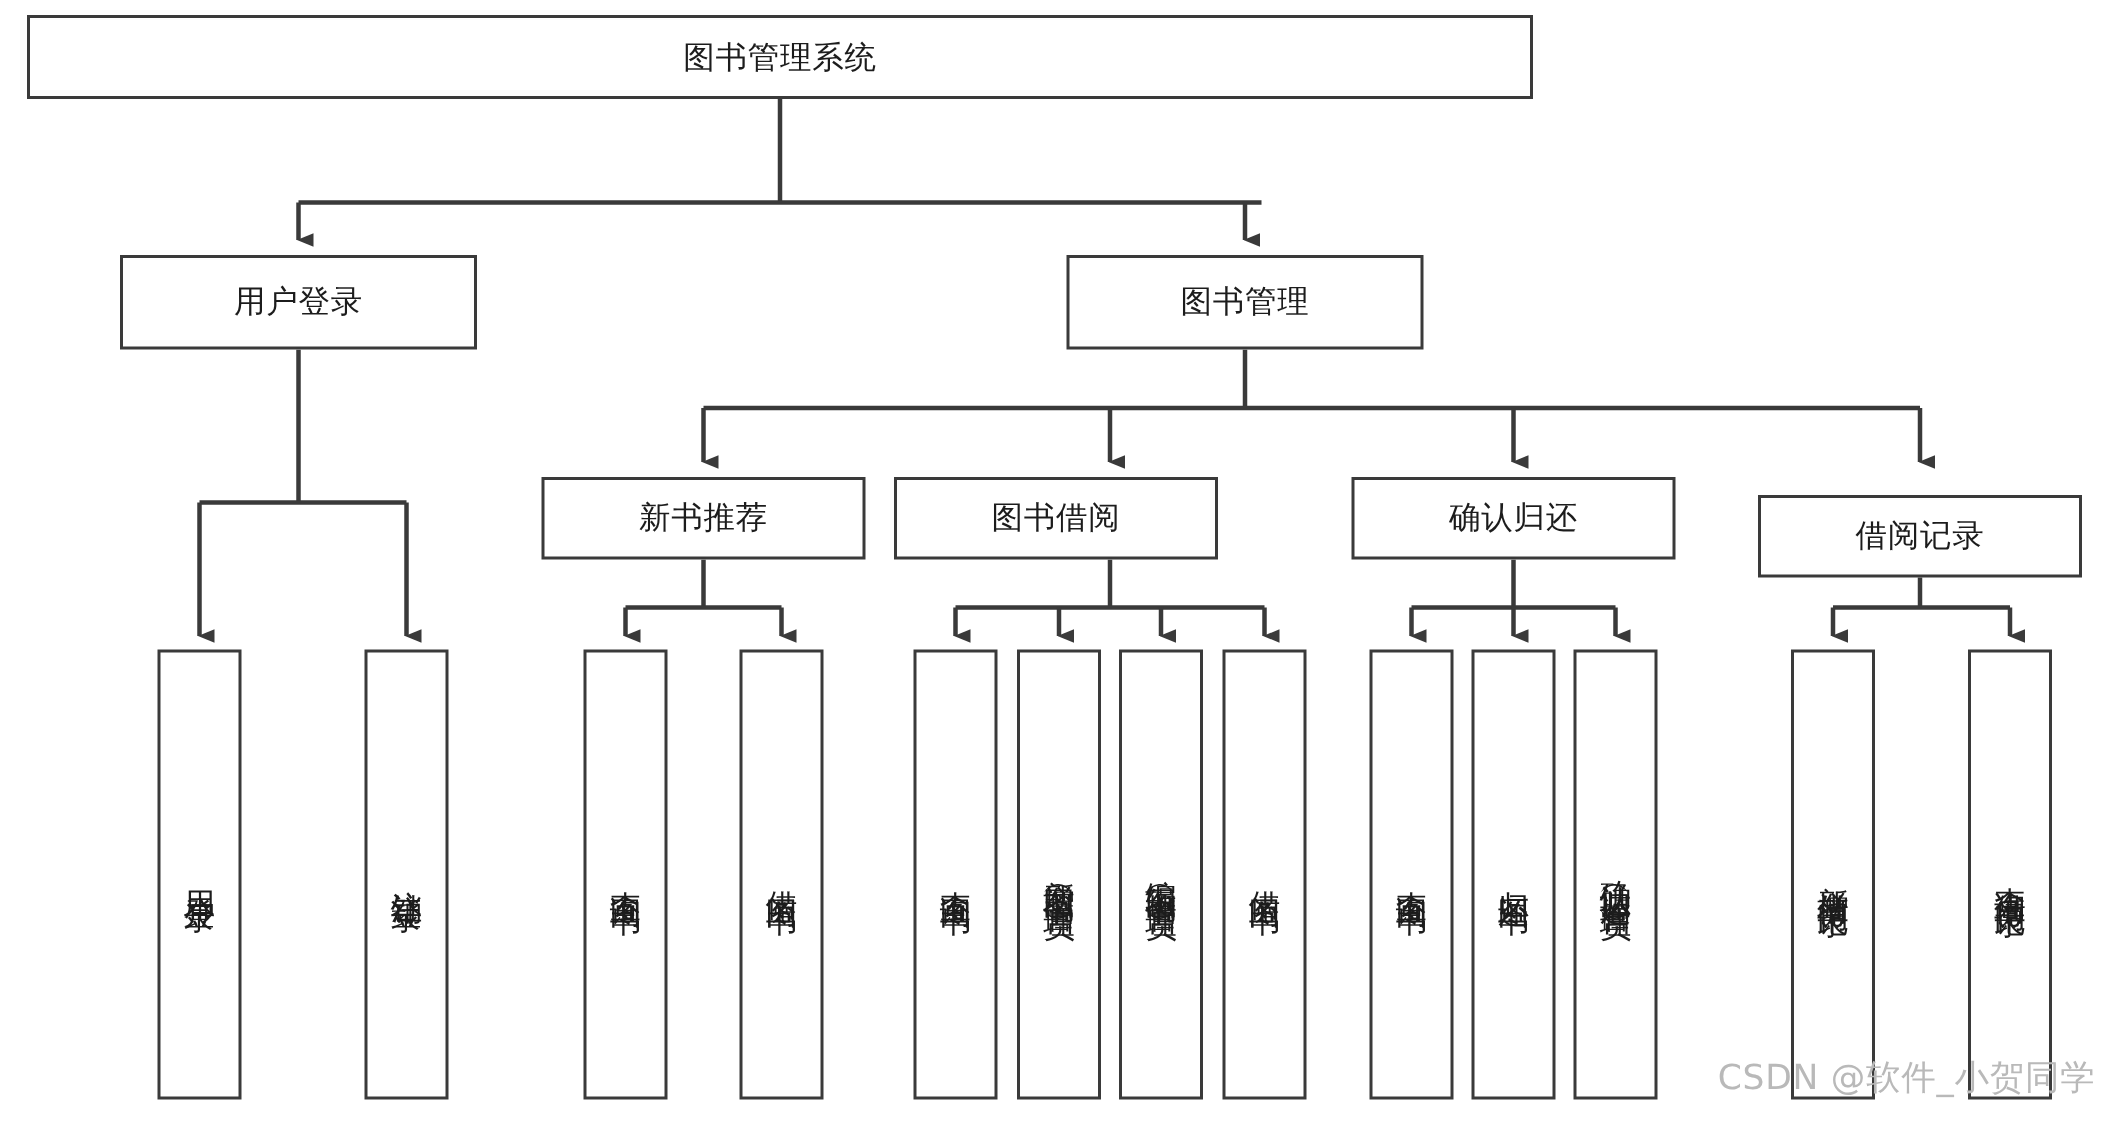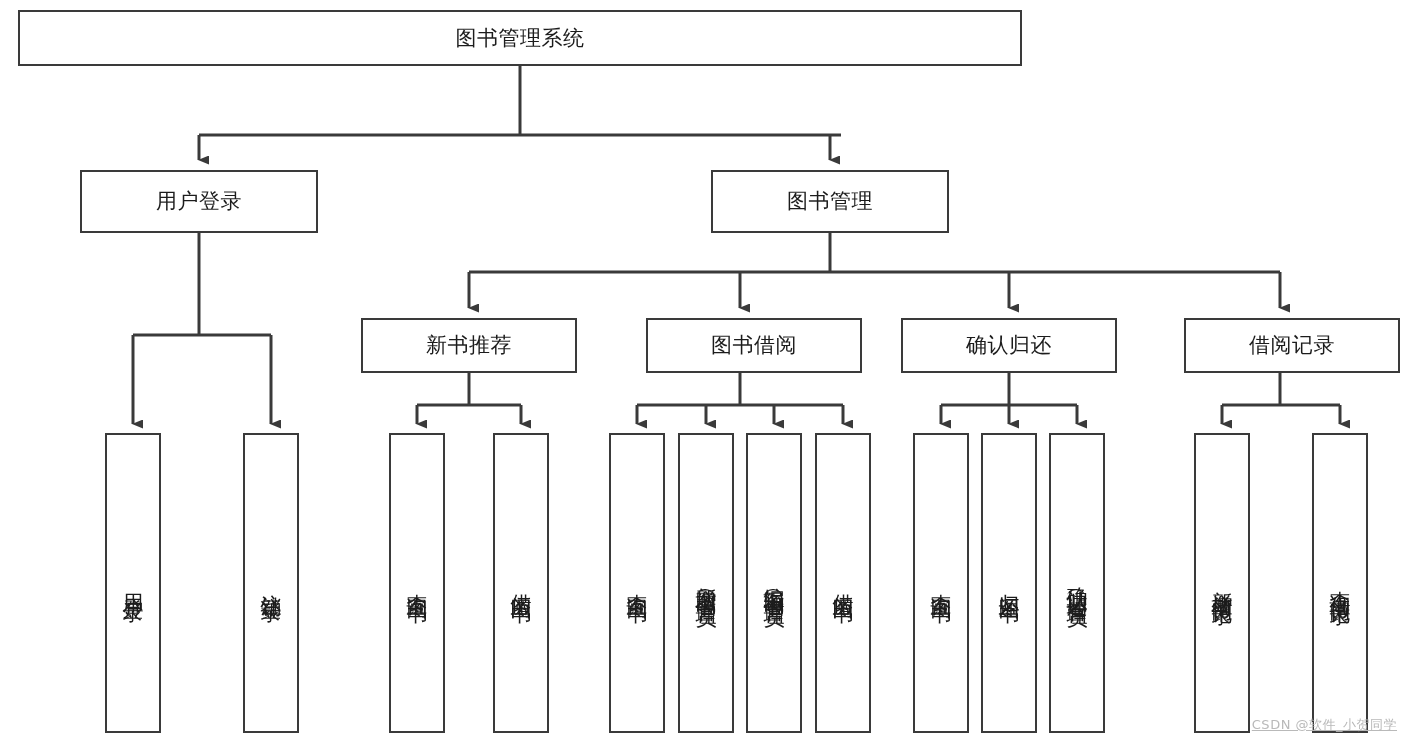--- a/index.html
+++ b/index.html
@@ -52,27 +52,26 @@
     font-size: 21px;
     letter-spacing: 3px;
     line-height: 1.05;
     white-space: normal;
     max-height: 100%;
   }
   #watermark {
     position: absolute;
     right: 8px;
     bottom: 6px;
-    font-size: 13px;
+    font-size: 23px;
     color: #b9b9b9;
     letter-spacing: 0.5px;
     z-index: 5;
     white-space: nowrap;
     font-family: "DejaVu Sans", "Liberation Sans", sans-serif;
-    text-decoration: underline;
   }
 </style>
 </head>
 <body>
 
 <div id="canvas">
 
   <svg id="diagram-svg" viewBox="0 0 1405 747" xmlns="http://www.w3.org/2000/svg">
     <defs>
       <marker id="arrowhead" markerWidth="9" markerHeight="11" refX="4.5" refY="10" orient="auto" markerUnits="userSpaceOnUse">
@@ -133,29 +132,29 @@
   </div>
 
   <div class="node-box" style="left:361px; top:318px; width:216px; height:55px;">
     <span class="node-label">新书推荐</span>
   </div>
 
   <div class="node-box" style="left:711px; top:170px; width:238px; height:63px;">
     <span class="node-label">图书管理</span>
   </div>
 
-  <div class="node-box" style="left:646px; top:318px; width:216px; height:55px;">
+  <div class="node-box" style="left:596px; top:318px; width:216px; height:55px;">
     <span class="node-label">图书借阅</span>
   </div>
 
   <div class="node-box" style="left:901px; top:318px; width:216px; height:55px;">
     <span class="node-label">确认归还</span>
   </div>
 
-  <div class="node-box" style="left:1172px; top:318px; width:216px; height:55px;margin-left:12px;">
+  <div class="node-box" style="left:1172px; top:330px; width:216px; height:55px;">
     <span class="node-label">借阅记录</span>
   </div>
 
   <div class="node-box leaf" style="left:105px; top:433px; width:56px; height:300px;">
     <span class="node-label">用户登录</span>
   </div>
 
   <div class="node-box leaf" style="left:243px; top:433px; width:56px; height:300px;">
     <span class="node-label">注销登录</span>
   </div>

